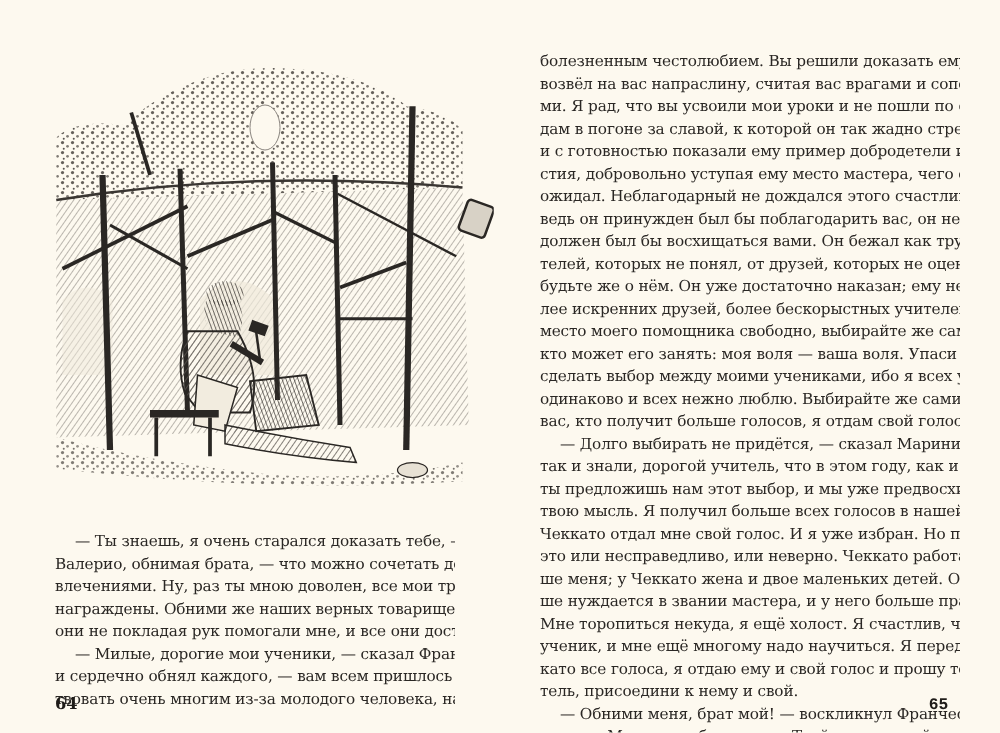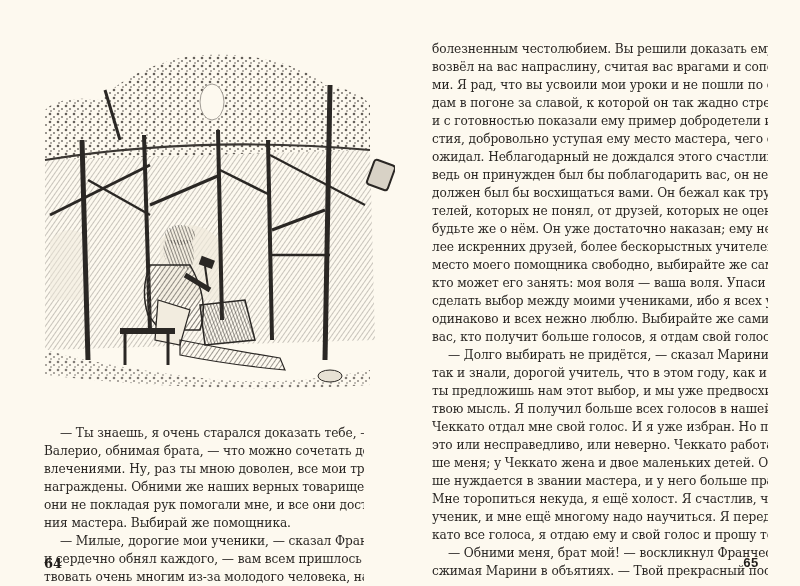--- a/index.html
+++ b/index.html
@@ -146,21 +146,20 @@
         <ellipse cx="290" cy="336" rx="12" ry="6" fill="#e7e1d4" stroke="#2a2724" stroke-width="1"></ellipse>
       </svg>
     </div>
 
     <div class="text-block">
       <span class="line indent">— Ты знаешь, я очень старался доказать тебе, — отвечал</span>
       <span class="line">Валерио, обнимая брата, — что можно сочетать дело с раз-</span>
       <span class="line">влечениями. Ну, раз ты мною доволен, все мои труды воз-</span>
       <span class="line">награждены. Обними же наших верных товарищей — ведь</span>
       <span class="line">они не покладая рук помогали мне, и все они достойны зва-</span>
-      <span class="line last">ния мастера. Выбирай же помощника.</span>
       <span class="line indent">— Милые, дорогие мои ученики, — сказал Франческо</span>
       <span class="line">и сердечно обнял каждого, — вам всем пришлось пожер-</span>
       <span class="line">твовать очень многим из-за молодого человека, наделённого</span>
     </div>
 
     <div class="page-number">64</div>
   </div>
 
   <div class="page page-right">
     <div class="text-block">
@@ -185,20 +184,21 @@
       <span class="line">так и знали, дорогой учитель, что в этом году, как и прежде,</span>
       <span class="line">ты предложишь нам этот выбор, и мы уже предвосхитили</span>
       <span class="line">твою мысль. Я получил больше всех голосов в нашей школе.</span>
       <span class="line">Чеккато отдал мне свой голос. И я уже избран. Но право же,</span>
       <span class="line">это или несправедливо, или неверно. Чеккато работает луч-</span>
       <span class="line">ше меня; у Чеккато жена и двое маленьких детей. Он боль-</span>
       <span class="line">ше нуждается в звании мастера, и у него больше прав на это.</span>
       <span class="line">Мне торопиться некуда, я ещё холост. Я счастлив, что я твой</span>
       <span class="line">ученик, и мне ещё многому надо научиться. Я передаю Чек-</span>
       <span class="line">като все голоса, я отдаю ему и свой голос и прошу тебя, учи-</span>
+      <span class="line last">тель, присоедини к нему и свой.</span>
       <span class="line indent">— Обними меня, брат мой! — воскликнул Франческо,</span>
       <span class="line">сжимая Марини в объятиях. — Твой прекрасный поступок</span>
 
     </div>
 
     <div class="page-number">65</div>
   </div>
 </div>
 
 </body></html>

